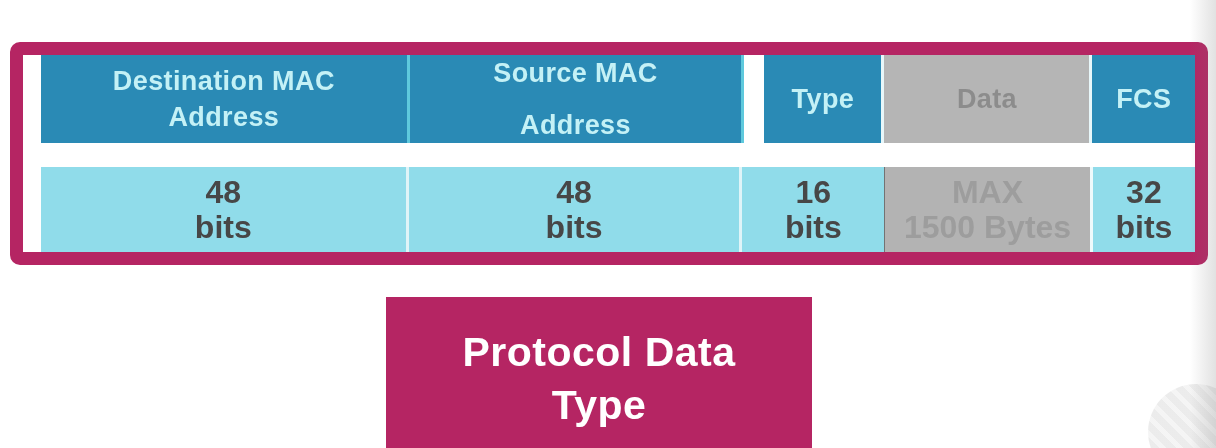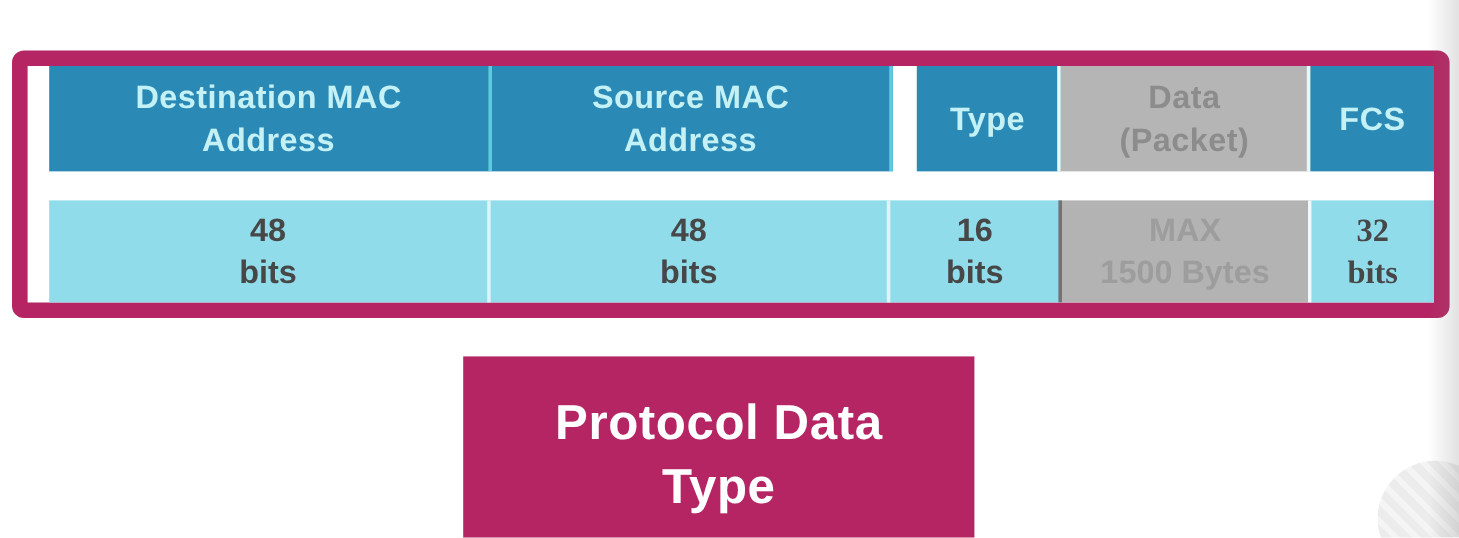--- a/index.html
+++ b/index.html
@@ -39,33 +39,33 @@
     align-items: center; justify-content: center;
     text-align: center;
     font-weight: bold;
   }
   .cell span { display: block; }
 
   
   .header .cell { background: #2a8ab5; color: #c4f1f6; font-size: 27px; line-height: 36px; letter-spacing: 0.4px; }
   .header .cell.gray { background: #b5b5b5; color: #8c8c8c; }
   .header .c1 { width: 381px; border-right: 3px solid #5fc9dd; }
-  .header .c2 { width: 346px; border-right: 3px solid #5fc9dd; }
+  .header .c2 { width: 346px; border-right: 3px solid #5fc9dd; justify-content: space-between; }
   .header .c3 { width: 124px; border-right: 3px solid #e8f7fa; margin-left: 20px; }
   .header .c4 { width: 215px; border-right: 3px solid #e8f7fa; }
   .header .c5 { width: 106px; justify-content: center; }
 
   
-  .values .cell { background: #90dcea; color: #474747; font-size: 27px; line-height: 35px; }
+  .values .cell { background: #90dcea; color: #474747; font-size: 32px; line-height: 35px; }
   .values .cell.gray { background: #b3b3b3; color: #9d9d9d; }
   .values .c1 { width: 381px; border-right: 3px solid #dff4f8; }
   .values .c2 { width: 346px; border-right: 3px solid #dff4f8; }
-  .values .c3 { width: 148px; border-right: 3px solid #737373; }
+  .values .c3 { width: 148px; border-right: 1px solid #737373; }
   .values .c4 { width: 215px; border-right: 3px solid #eefafc; }
-  .values .c5 { width: 106px; font-family: Liberation Serif, serif; }
+  .values .c5 { width: 106px; }
 
   
   .pdu {
     position: absolute; left: 386px; top: 297px;
     width: 426px; height: 164px;
     background: #b52563;
     color: #ffffff;
     font-weight: bold; font-size: 41px; line-height: 53px;
     letter-spacing: 0.5px;
     display: flex; flex-direction: column;
@@ -96,21 +96,20 @@
       </div>
       <div class="cell c2">
         <span>Source MAC</span>
         <span>Address</span>
       </div>
       <div class="cell c3">
         <span>Type</span>
       </div>
       <div class="cell c4 gray">
         <span>Data</span>
-        <span>(Packet)</span>
       </div>
       <div class="cell c5">
         <span>FCS</span>
       </div>
     </div>
 
     <div class="row gap"></div>
 
     <div class="row values">
       <div class="cell c1">

